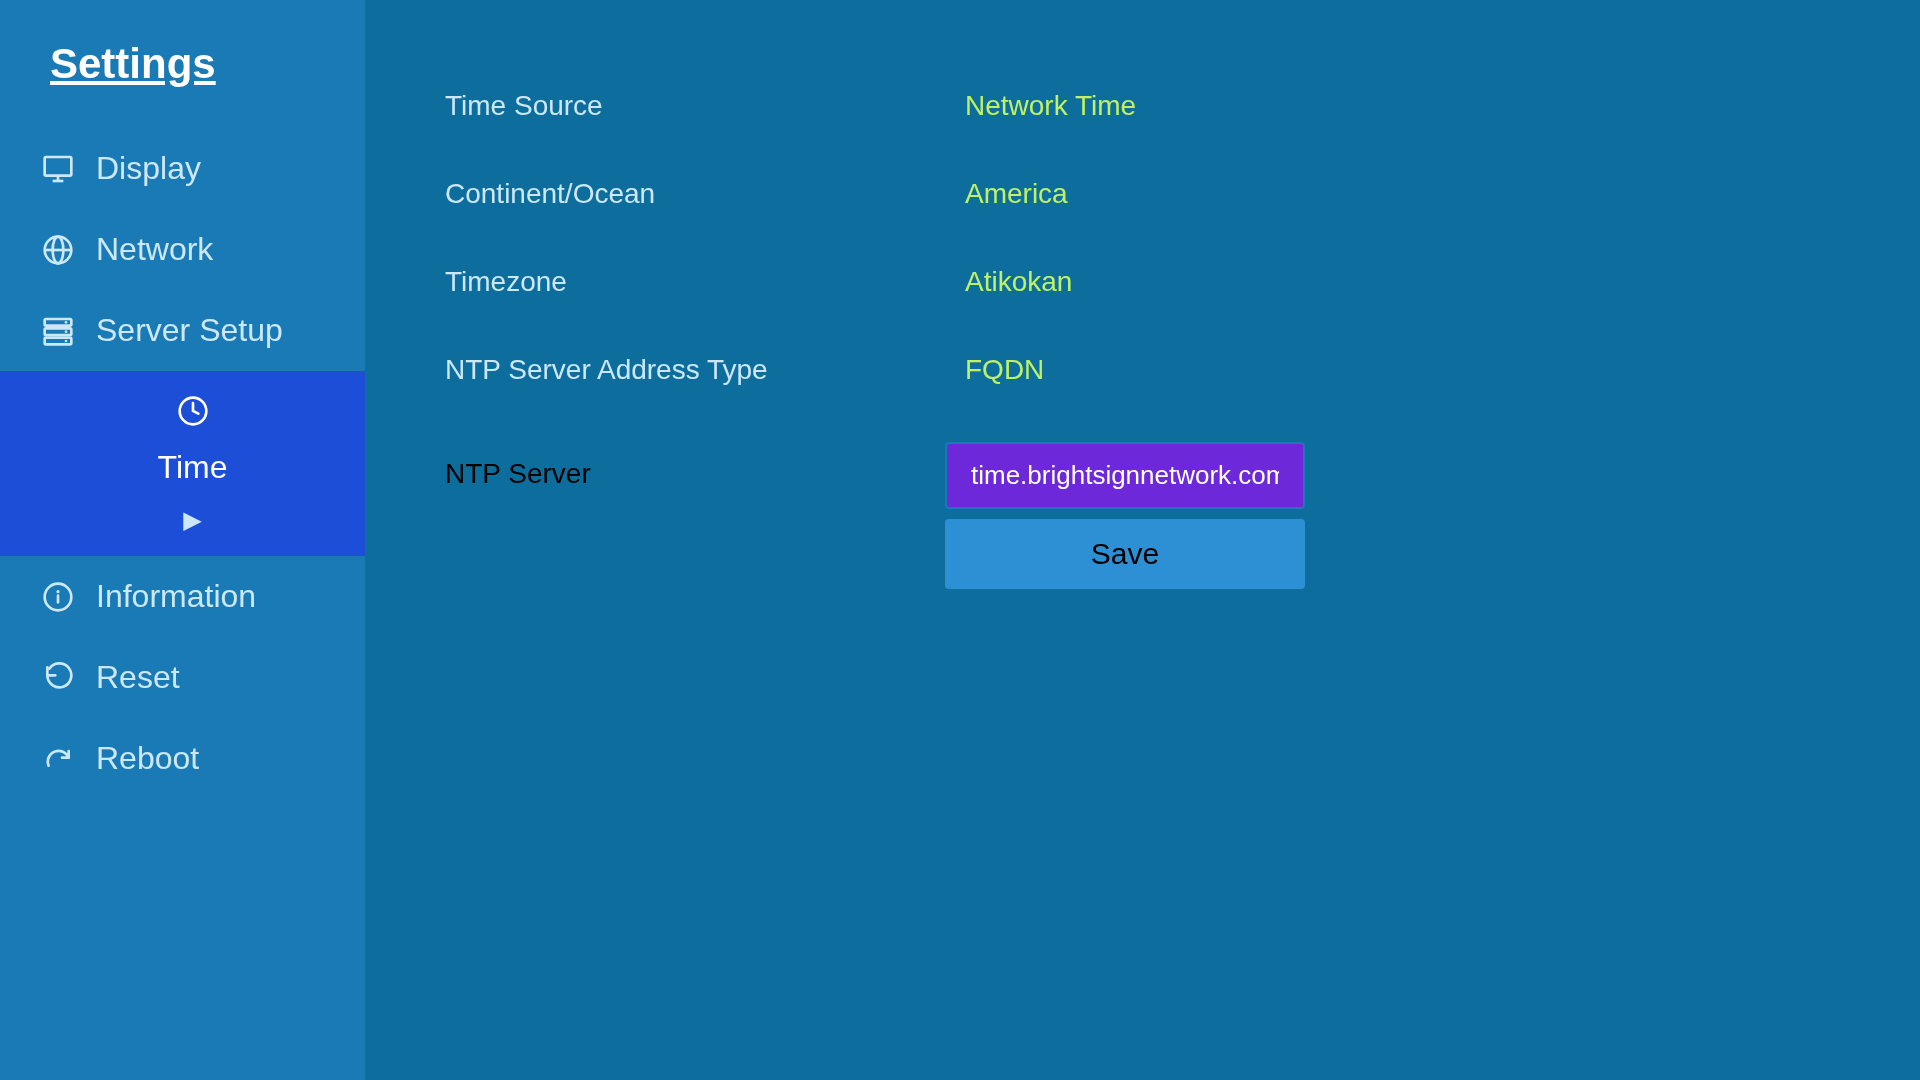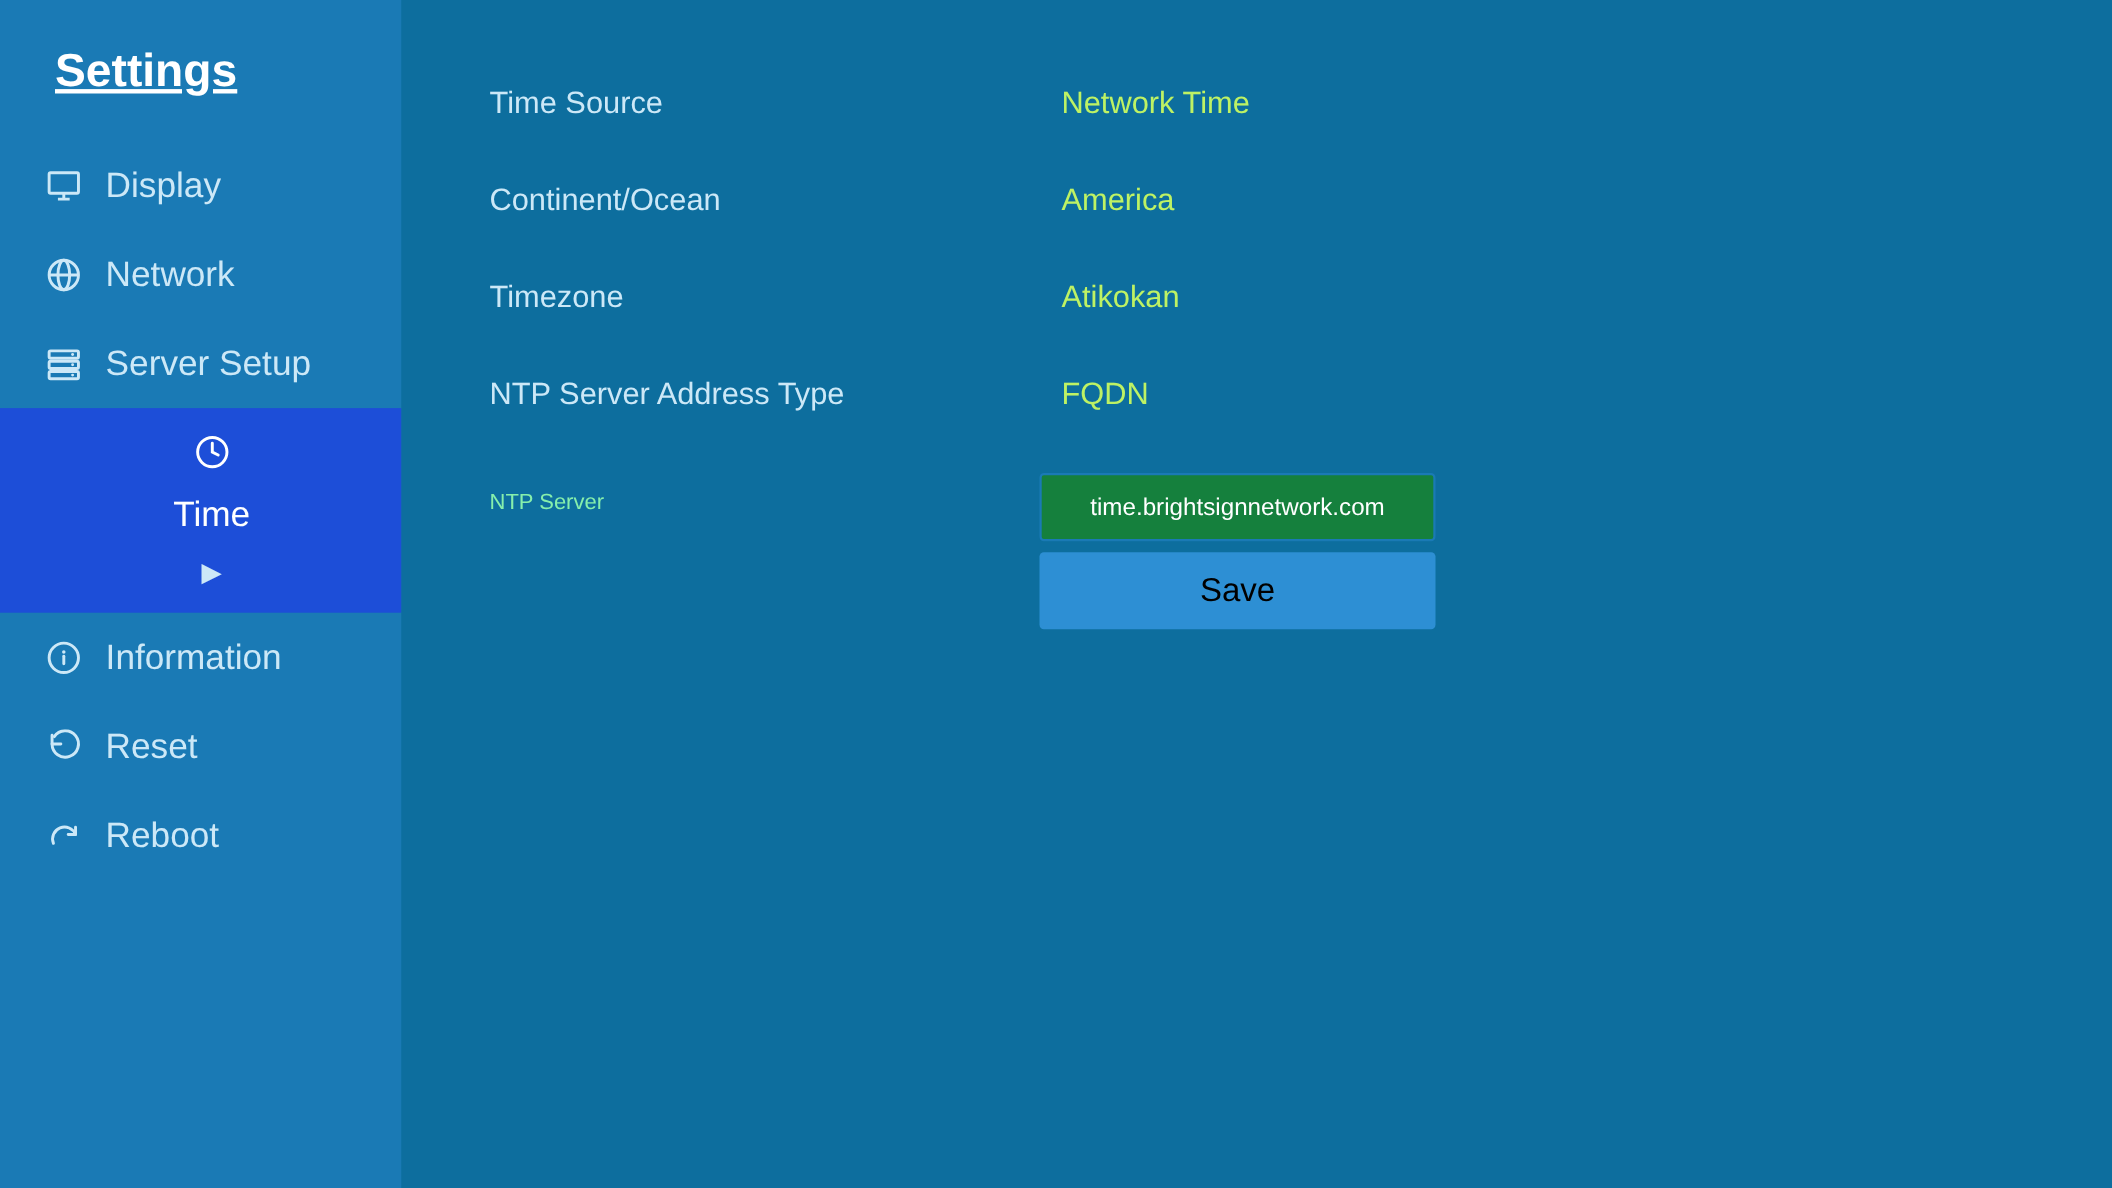--- a/index.html
+++ b/index.html
@@ -76,20 +76,21 @@
     }
 
     
     .main-content {
       flex: 1;
       background-color: #0d6e9e;
       padding: 50px 80px;
       display: flex;
       flex-direction: column;
       gap: 0;
+      margin-top: 12px;
     }
 
     .settings-row {
       display: flex;
       align-items: center;
       padding: 28px 0;
       border-bottom: none;
     }
 
     .settings-label {
@@ -101,24 +102,24 @@
 
     .settings-value {
       color: #bef264;
       font-size: 28px;
       flex: 1;
       text-align: left;
       padding-left: 20px;
     }
 
     .ntp-server-input {
-      background-color: #15803d;
+      background-color: #6d28d9;
       border: 2px solid #1a7ab5;
       color: #ffffff;
-      font-size: 22px;
+      font-size: 26px;
       padding: 16px 24px;
       width: 360px;
       border-radius: 4px;
       text-align: center;
       outline: none;
     }
 
     .save-button {
       background-color: #2d8fd4;
       color: #000000;
@@ -140,22 +141,22 @@
     }
 
     .ntp-server-controls {
       display: flex;
       flex-direction: column;
       align-items: stretch;
       gap: 0;
     }
 
     .ntp-server-label {
-      color: #86efac;
-      font-size: 20px;
+      color: #000000;
+      font-size: 28px;
       flex: 0 0 500px;
       min-width: 500px;
       padding-top: 16px;
     }
   </style>
 </head>
 <body>
 
 <div class="sidebar">
   <div class="sidebar-title">Settings</div>

